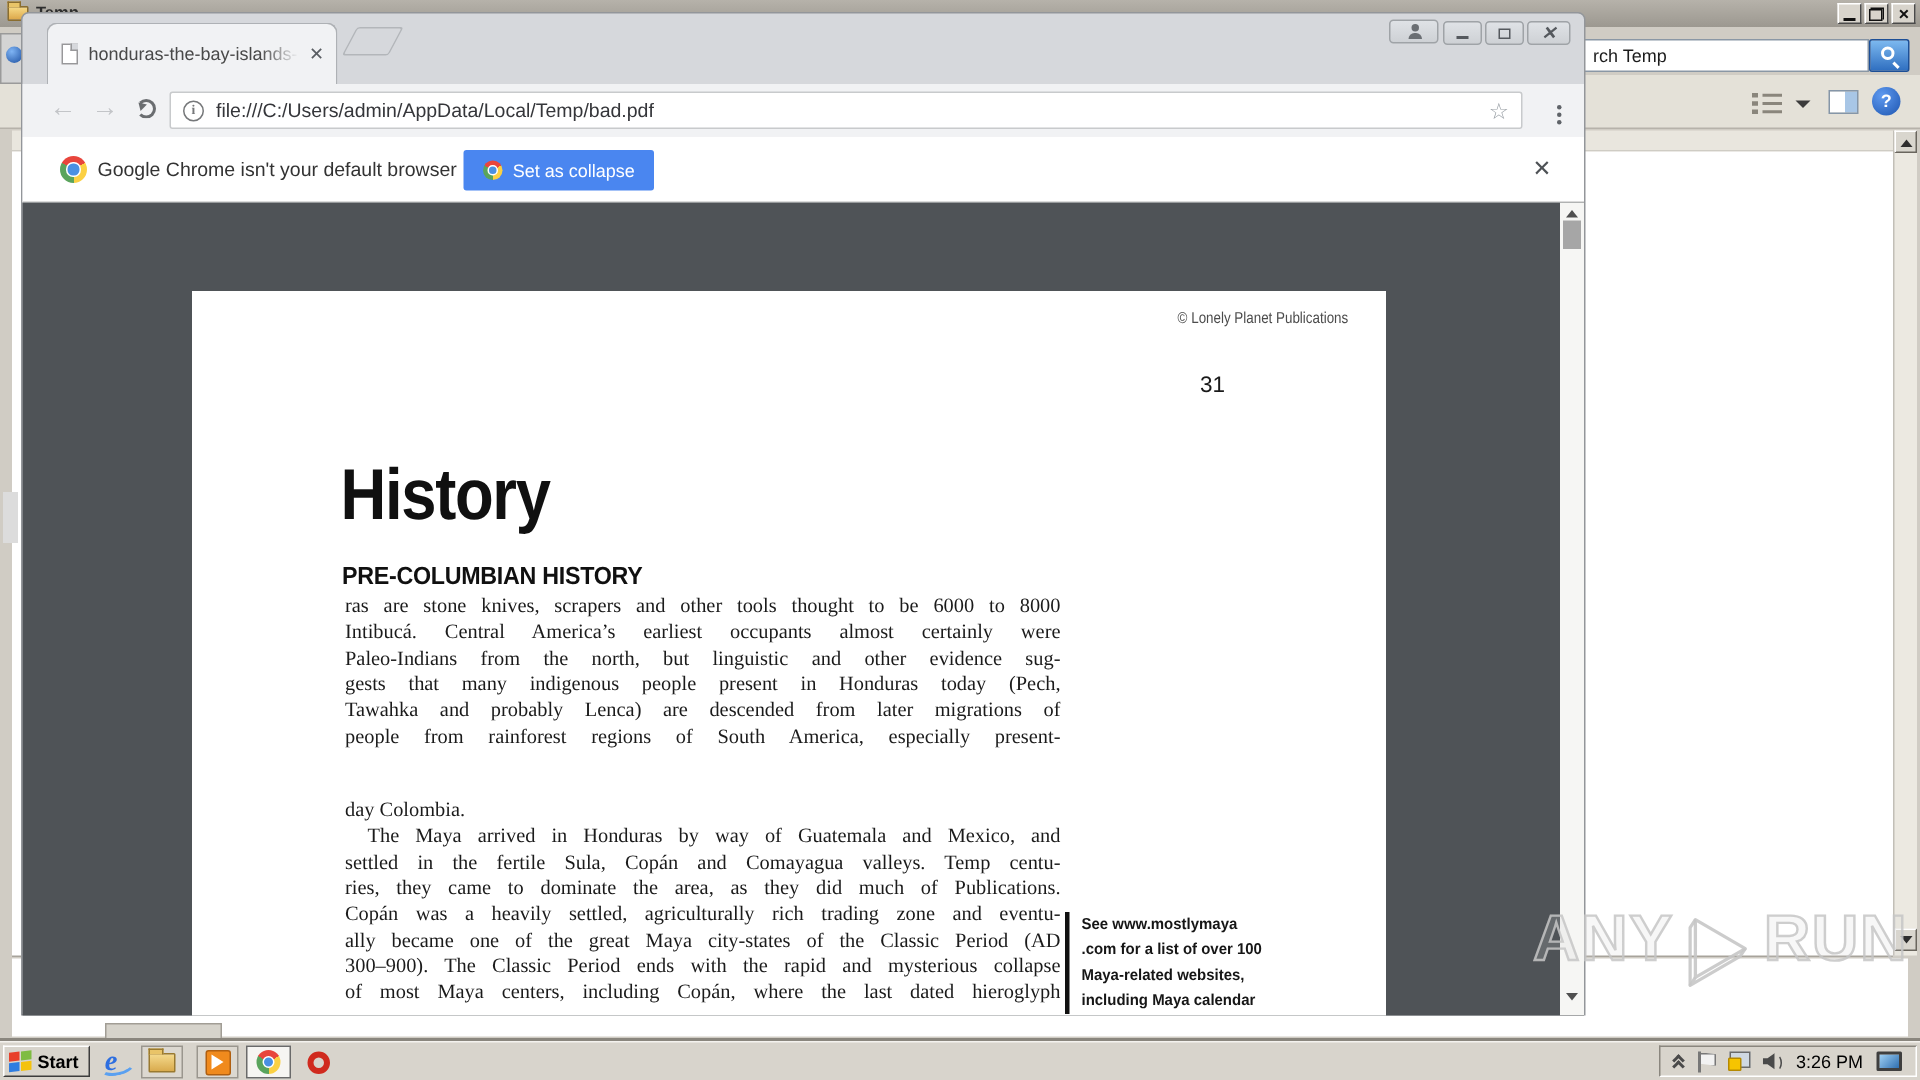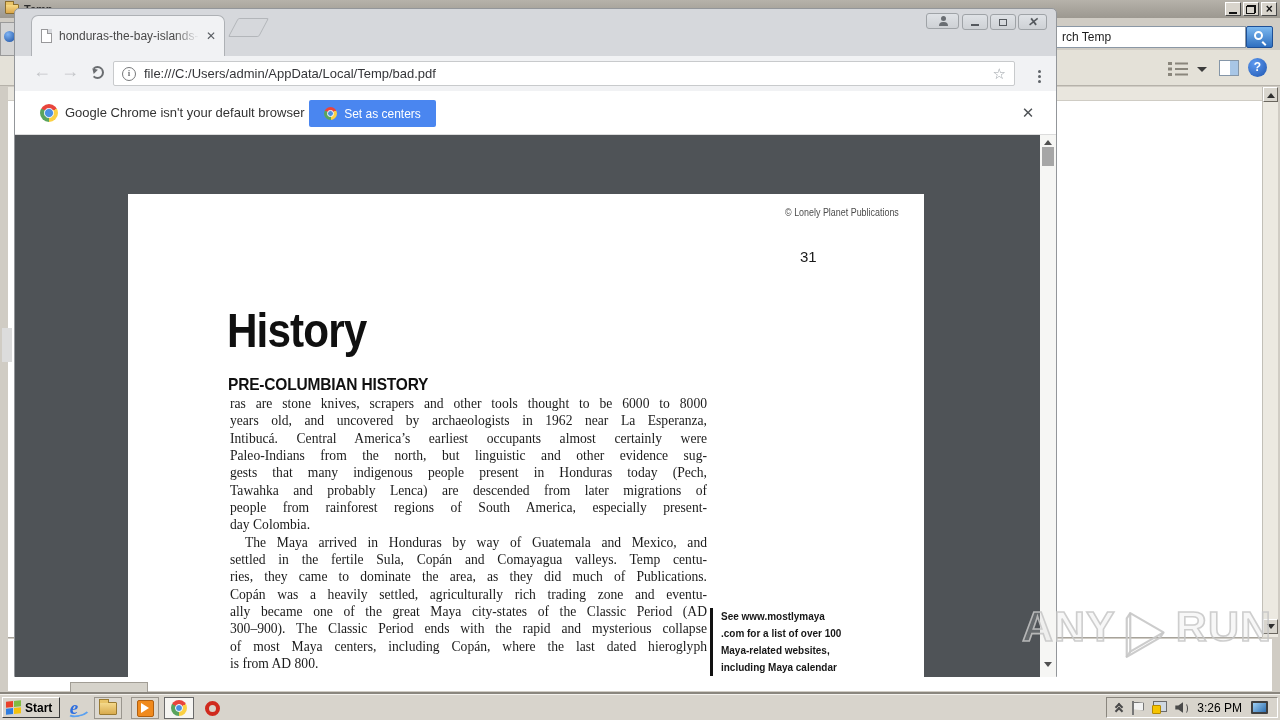--- a/index.html
+++ b/index.html
@@ -113,21 +113,21 @@
   .copyright { position:absolute; top:12px; right:25px; font-size:10.5px; color:#4c4c4c;
     transform:scaleX(.85); transform-origin:right; }
   .pagenum { position:absolute; top:54px; left:672px; font-size:15px; font-weight:normal; color:#1a1a1a; }
   .chapter { position:absolute; top:109px; left:99px; font-size:48px; font-weight:bold; color:#101010;
     letter-spacing:-1px; transform:scaleX(.88); transform-origin:left; white-space:nowrap; }
   .section { position:absolute; top:181px; left:100px; font-size:16.5px; font-weight:bold; color:#101010;
     letter-spacing:-.2px; transform:scaleX(.94); transform-origin:left; white-space:nowrap; }
   .bodytext { position:absolute; top:201px; left:102px; width:477px; font-family:"Liberation Serif",serif;
     font-size:13.6px; line-height:17.35px; color:#1b1b1b; }
   .pline { text-align:justify; text-align-last:justify; white-space:nowrap; overflow:hidden; }
-  .pline.end { text-align-last:left; }
+  .pline.end { text-align-last:left;margin-top:32px; }
   .para2 .pline:first-child { text-indent:15px; }
   .sidebar { position:absolute; top:414px; left:582px; width:160px; display:flex; }
   .sidebar-bar { width:3px; height:68px; background:#111; margin-right:8px; flex:none; }
   .sidebar-text { font-size:10.5px; font-weight:bold; line-height:17px; color:#161616;
     transform:scaleX(.95); transform-origin:left; }
 
   
   #watermark { left:1022px; top:602px; width:250px; height:84px; display:flex; align-items:flex-start; gap:2px;
     z-index:60; pointer-events:none; }
   .wm-text { font-size:43px; font-weight:bold; letter-spacing:1px; color:rgba(210,210,210,.18);
@@ -278,35 +278,34 @@
       <i></i>
       <i></i>
       <i></i>
     </div>
 
   <div class="infobar">
     <span class="ball" style="position:absolute; left:25px; top:13px; width:18px; height:18px;"></span>
     <span class="infobar-msg">Google Chrome isn't your default browser</span>
     <span class="setdefault-btn">
       <span class="ball" style="width:13px; height:13px;"></span>
-      <span>Set as centers</span>
+      <span>Set as collapse</span>
     </span>
     <span class="infobar-close">✕</span>
   </div>
 
   <div class="pdf-area">
     <div class="page">
       <div class="copyright">© Lonely Planet Publications</div>
       <div class="pagenum">31</div>
       <div class="chapter">History</div>
       <div class="section">PRE-COLUMBIAN HISTORY</div>
       <div class="bodytext">
         <div class="pgroup para1">
             <div class="pline">ras are stone knives, scrapers and other tools thought to be 6000 to 8000</div>
-            <div class="pline">years old, and uncovered by archaeologists in 1962 near La Esperanza,</div>
             <div class="pline">Intibucá. Central America’s earliest occupants almost certainly were</div>
             <div class="pline">Paleo-Indians from the north, but linguistic and other evidence sug-</div>
             <div class="pline">gests that many indigenous people present in Honduras today (Pech,</div>
             <div class="pline">Tawahka and probably Lenca) are descended from later migrations of</div>
             <div class="pline">people from rainforest regions of South America, especially present-</div>
             <div class="pline end">day Colombia.</div>
           </div>
         <div class="pgroup para2">
             <div class="pline">The Maya arrived in Honduras by way of Guatemala and Mexico, and</div>
             <div class="pline">settled in the fertile Sula, Copán and Comayagua valleys. Temp centu-</div>

